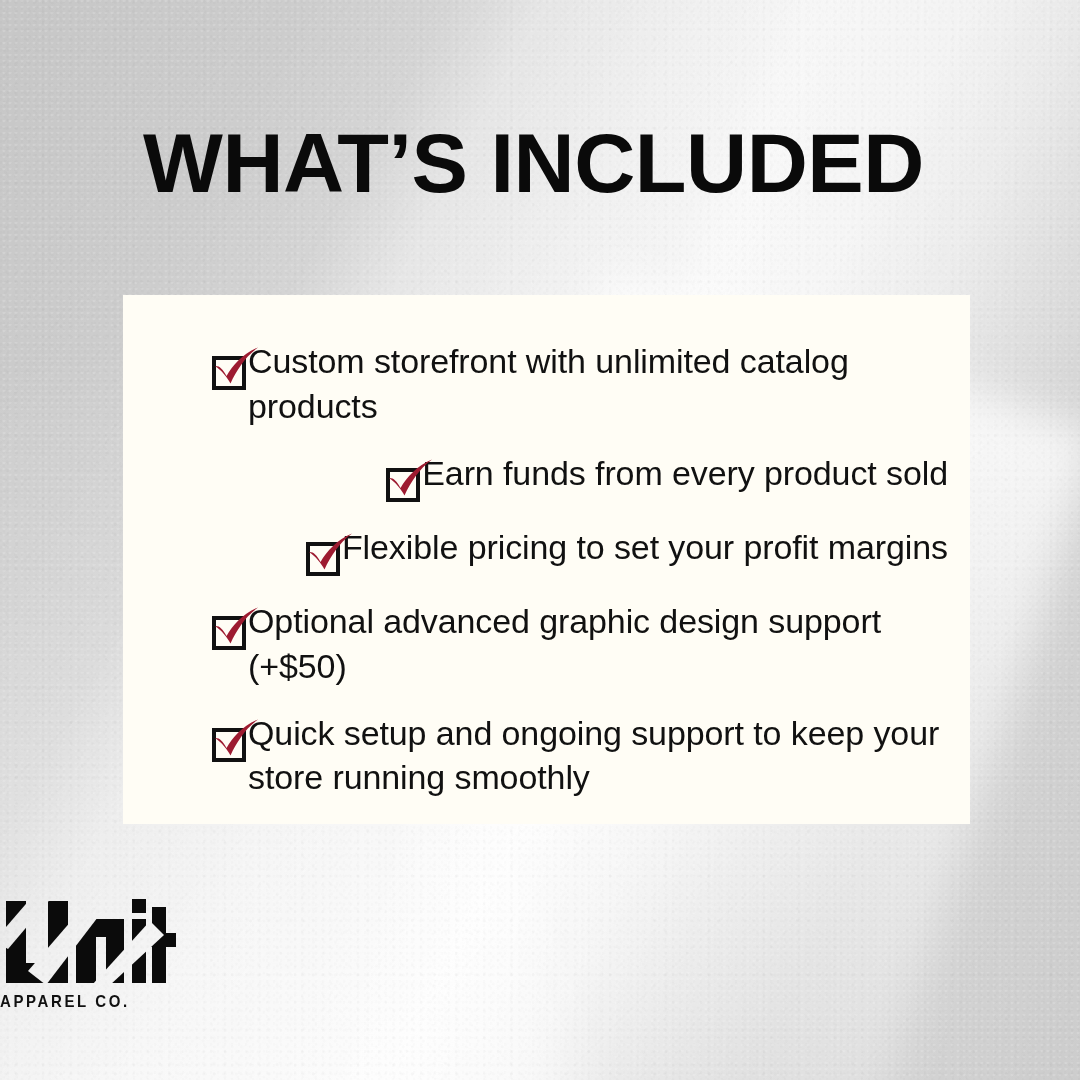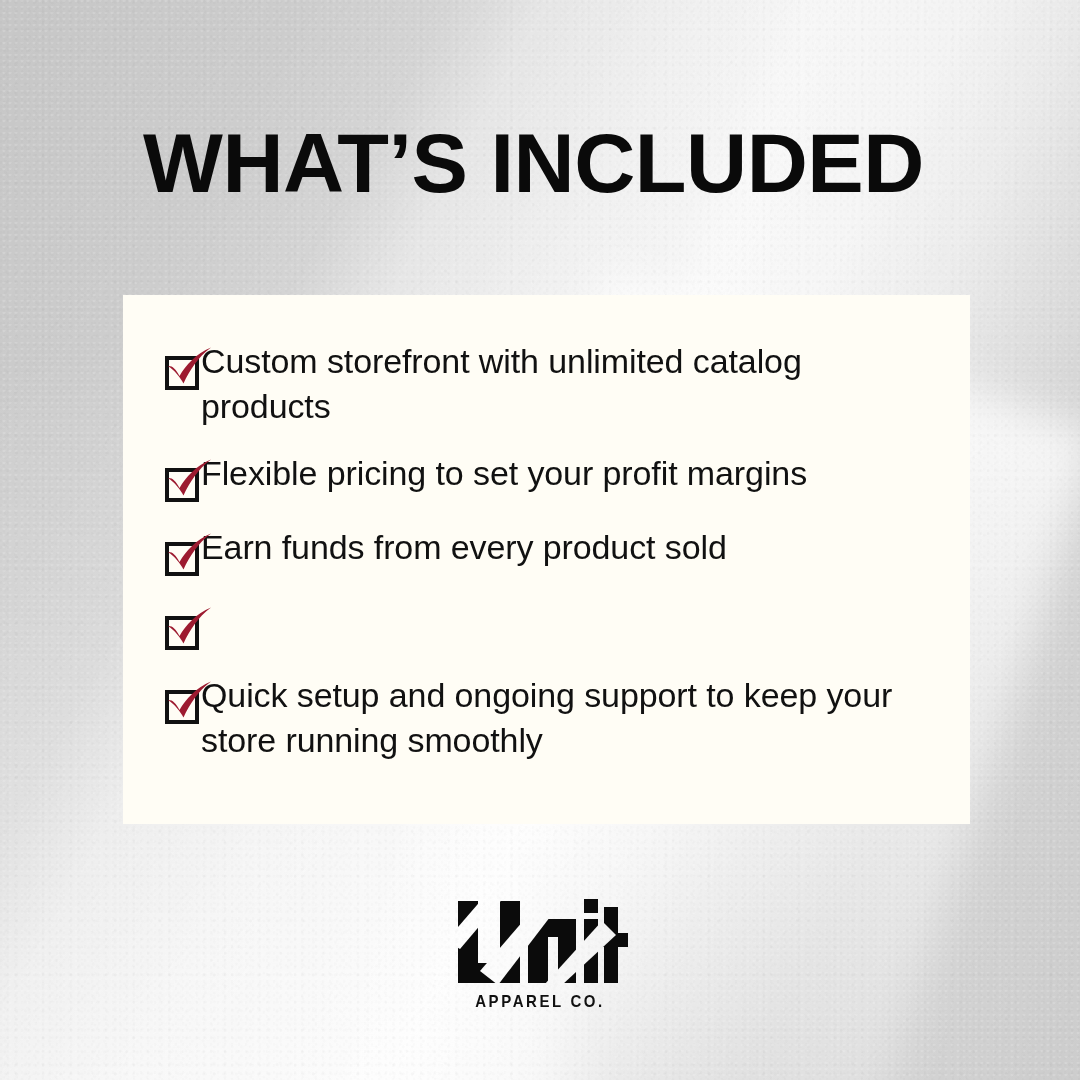--- a/index.html
+++ b/index.html
@@ -105,20 +105,21 @@
     position:absolute;
     left:22px; top:44px;
     right:22px;
     list-style:none;
   }
 
   .item {
     display:flex;
     align-items:flex-start;
     margin-bottom:22px;
+    justify-content:flex-end;
   }
   .item:last-child { margin-bottom:16px; }
 
   .check-wrap {
     position:relative;
     width:56px;
     min-width:56px;
     height:46px;
     margin-top:6px;
   }
@@ -147,21 +148,20 @@
     max-width:700px;
   }
 
   
   #logo {
     position:absolute;
     left:0; right:0;
     top:893px;
     display:flex;
     flex-direction:column;
-    align-items:center;
   }
   #logo-mark { width:176px; height:92px; display:block; }
   #logo-sub {
     margin-top:7px;
     font-family:"Liberation Sans", sans-serif;
     font-weight:700;
     font-size:15px;
     letter-spacing:2.6px;
     color:#111111;
     transform:scaleY(1.12);
@@ -193,40 +193,41 @@
       <span class="item-text">Custom storefront with unlimited catalog products</span>
     </li>
 
     <li class="item">
       <span class="check-wrap">
         <span class="check-box"></span>
         <svg class="check-mark" viewBox="0 0 56 48">
           <path d="M7 21 C11 20.5 14.5 23.5 18.5 31 C25 20 35 8.5 50 2.5 C37 12 28.5 25.5 22.5 38.5 C19.5 33 13.5 25 7 21 Z" fill="#9d1b30"></path>
         </svg>
       </span>
+      <span class="item-text">Earn funds from every product sold</span>
+    </li>
+
+    <li class="item">
+      <span class="check-wrap">
+        <span class="check-box"></span>
+        <svg class="check-mark" viewBox="0 0 56 48">
+          <path d="M7 21 C11 20.5 14.5 23.5 18.5 31 C25 20 35 8.5 50 2.5 C37 12 28.5 25.5 22.5 38.5 C19.5 33 13.5 25 7 21 Z" fill="#9d1b30"></path>
+        </svg>
+      </span>
       <span class="item-text">Flexible pricing to set your profit margins</span>
     </li>
 
     <li class="item">
       <span class="check-wrap">
         <span class="check-box"></span>
         <svg class="check-mark" viewBox="0 0 56 48">
           <path d="M7 21 C11 20.5 14.5 23.5 18.5 31 C25 20 35 8.5 50 2.5 C37 12 28.5 25.5 22.5 38.5 C19.5 33 13.5 25 7 21 Z" fill="#9d1b30"></path>
         </svg>
       </span>
-      <span class="item-text">Earn funds from every product sold</span>
-    </li>
-
-    <li class="item">
-      <span class="check-wrap">
-        <span class="check-box"></span>
-        <svg class="check-mark" viewBox="0 0 56 48">
-          <path d="M7 21 C11 20.5 14.5 23.5 18.5 31 C25 20 35 8.5 50 2.5 C37 12 28.5 25.5 22.5 38.5 C19.5 33 13.5 25 7 21 Z" fill="#9d1b30"></path>
-        </svg>
-      </span>
+      <span class="item-text">Optional advanced graphic design support (+$50)</span>
     </li>
 
     <li class="item">
       <span class="check-wrap">
         <span class="check-box"></span>
         <svg class="check-mark" viewBox="0 0 56 48">
           <path d="M7 21 C11 20.5 14.5 23.5 18.5 31 C25 20 35 8.5 50 2.5 C37 12 28.5 25.5 22.5 38.5 C19.5 33 13.5 25 7 21 Z" fill="#9d1b30"></path>
         </svg>
       </span>
       <span class="item-text">Quick setup and ongoing support to keep your store running smoothly</span>

